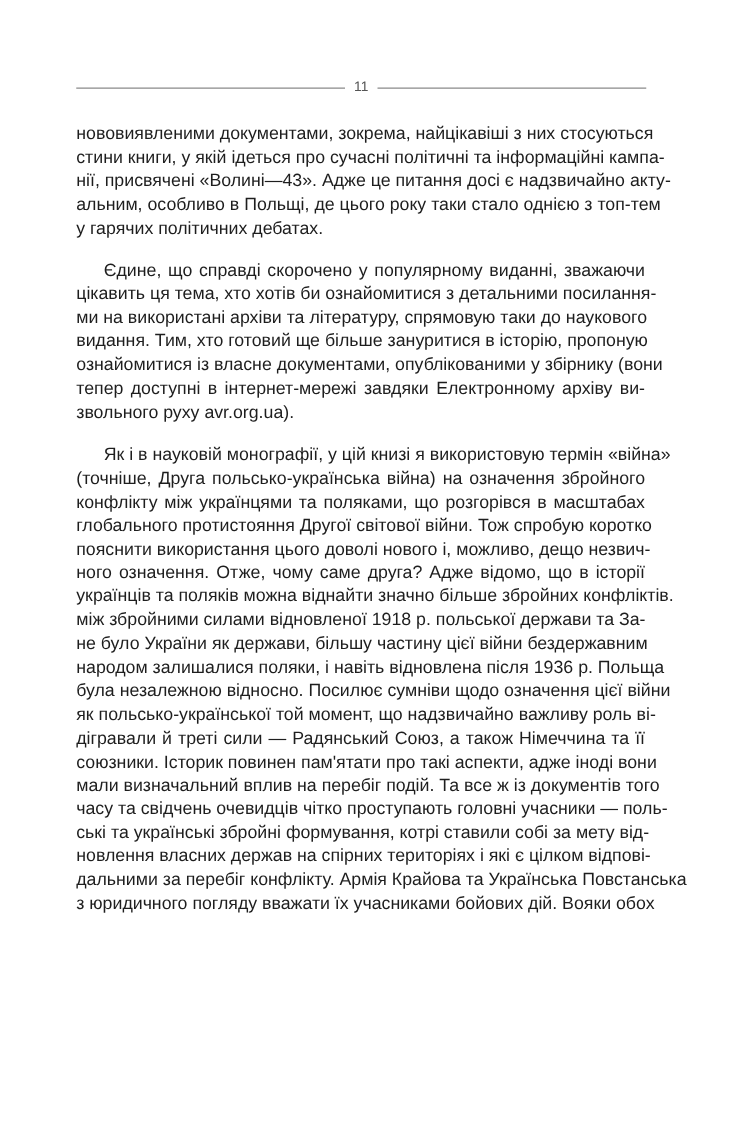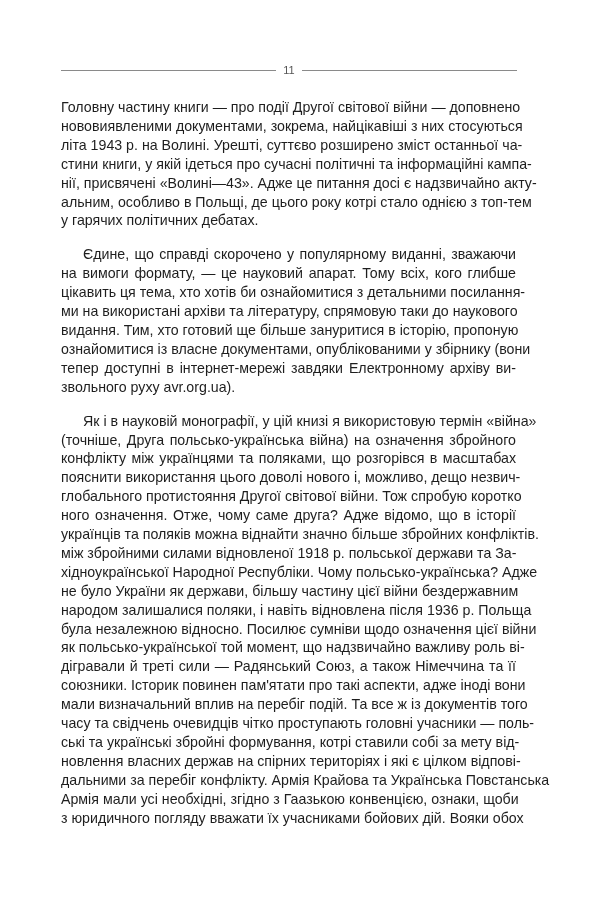--- a/index.html
+++ b/index.html
@@ -19,56 +19,51 @@
 
 <div class="page">
   <div class="running-head">
     <div class="rule"></div>
     <span class="page-num">11</span>
     <div class="rule"></div>
   </div>
 
   <div class="body-text">
     <p>
-      <span class="ln">Головну частину книги — про події Другої світової війни — доповнено</span>
       <span class="ln">нововиявленими документами, зокрема, найцікавіші з них стосуються</span>
-      <span class="ln">літа 1943 р. на Волині. Урешті, суттєво розширено зміст останньої ча-</span>
       <span class="ln">стини книги, у якій ідеться про сучасні політичні та інформаційні кампа-</span>
       <span class="ln">нії, присвячені «Волині—43». Адже це питання досі є надзвичайно акту-</span>
-      <span class="ln">альним, особливо в Польщі, де цього року котрі стало однією з топ-тем</span>
+      <span class="ln">альним, особливо в Польщі, де цього року таки стало однією з топ-тем</span>
       <span class="ln last">у гарячих політичних дебатах.</span>
     </p>
     <p class="indent">
       <span class="ln">Єдине, що справді скорочено у популярному виданні, зважаючи</span>
-      <span class="ln">на вимоги формату, — це науковий апарат. Тому всіх, кого глибше</span>
       <span class="ln">цікавить ця тема, хто хотів би ознайомитися з детальними посилання-</span>
       <span class="ln">ми на використані архіви та літературу, спрямовую таки до наукового</span>
       <span class="ln">видання. Тим, хто готовий ще більше зануритися в історію, пропоную</span>
       <span class="ln">ознайомитися із власне документами, опублікованими у збірнику (вони</span>
       <span class="ln">тепер доступні в інтернет-мережі завдяки Електронному архіву ви-</span>
       <span class="ln last">звольного руху avr.org.ua).</span>
     </p>
     <p class="indent">
       <span class="ln">Як і в науковій монографії, у цій книзі я використовую термін «війна»</span>
       <span class="ln">(точніше, Друга польсько-українська війна) на означення збройного</span>
       <span class="ln">конфлікту між українцями та поляками, що розгорівся в масштабах</span>
+      <span class="ln">глобального протистояння Другої світової війни. Тож спробую коротко</span>
       <span class="ln">пояснити використання цього доволі нового і, можливо, дещо незвич-</span>
-      <span class="ln">глобального протистояння Другої світової війни. Тож спробую коротко</span>
       <span class="ln">ного означення. Отже, чому саме друга? Адже відомо, що в історії</span>
       <span class="ln">українців та поляків можна віднайти значно більше збройних конфліктів.</span>
       <span class="ln">між збройними силами відновленої 1918 р. польської держави та За-</span>
-      <span class="ln">хідноукраїнської Народної Республіки. Чому польсько-українська? Адже</span>
       <span class="ln">не було України як держави, більшу частину цієї війни бездержавним</span>
       <span class="ln">народом залишалися поляки, і навіть відновлена після 1936 р. Польща</span>
       <span class="ln">була незалежною відносно. Посилює сумніви щодо означення цієї війни</span>
       <span class="ln">як польсько-української той момент, що надзвичайно важливу роль ві-</span>
       <span class="ln">дігравали й треті сили — Радянський Союз, а також Німеччина та її</span>
       <span class="ln">союзники. Історик повинен пам'ятати про такі аспекти, адже іноді вони</span>
       <span class="ln">мали визначальний вплив на перебіг подій. Та все ж із документів того</span>
       <span class="ln">часу та свідчень очевидців чітко проступають головні учасники — поль-</span>
       <span class="ln">ські та українські збройні формування, котрі ставили собі за мету від-</span>
       <span class="ln">новлення власних держав на спірних територіях і які є цілком відпові-</span>
       <span class="ln">дальними за перебіг конфлікту. Армія Крайова та Українська Повстанська</span>
-      <span class="ln">Армія мали усі необхідні, згідно з Гаазькою конвенцією, ознаки, щоби</span>
       <span class="ln">з юридичного погляду вважати їх учасниками бойових дій. Вояки обох</span>
     </p>
   </div>
 </div>
 
 </body></html>

